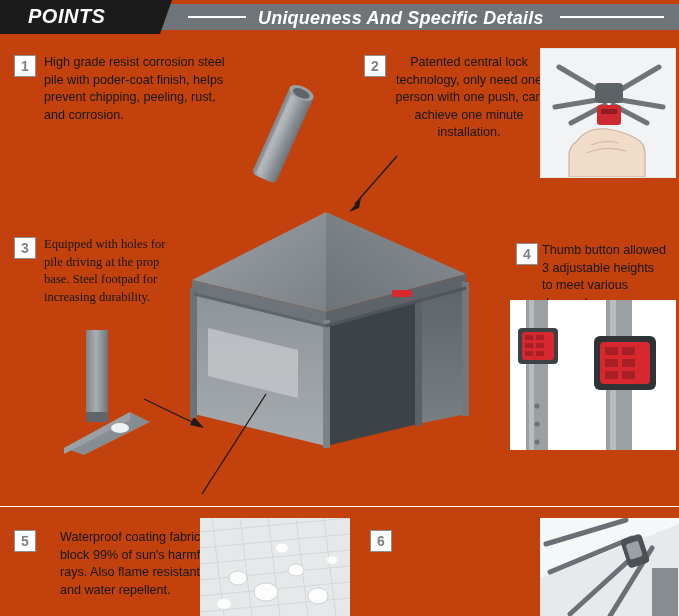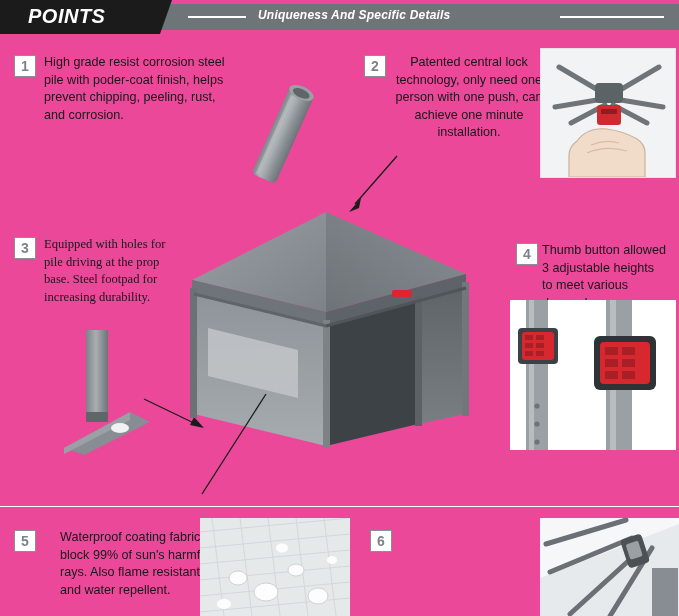--- a/index.html
+++ b/index.html
@@ -7,21 +7,21 @@
     padding: 0;
     background: #ffffff;
   }
   body {
     font-family: "Liberation Sans", sans-serif;
   }
   #page {
     position: relative;
     width: 679px;
     height: 616px;
-    background: #ec4899;
+    background: #c2410c;
     overflow: hidden;
   }
 
   
   .header {
     position: absolute;
     left: 0; top: 0;
     width: 679px;
     height: 34px;
   }
@@ -52,21 +52,21 @@
     color: #ffffff;
     font-size: 20px;
     font-weight: bold;
     font-style: italic;
     letter-spacing: 0.5px;
   }
   .header-title {
     position: absolute;
     left: 258px; top: 8px;
     color: #ffffff;
-    font-size: 12px;
+    font-size: 18px;
     font-weight: bold;
     font-style: italic;
     letter-spacing: 0.2px;
   }
   .header-rule-left {
     position: absolute;
     left: 188px; top: 16px;
     width: 58px; height: 2px;
     background: #ffffff;
   }

